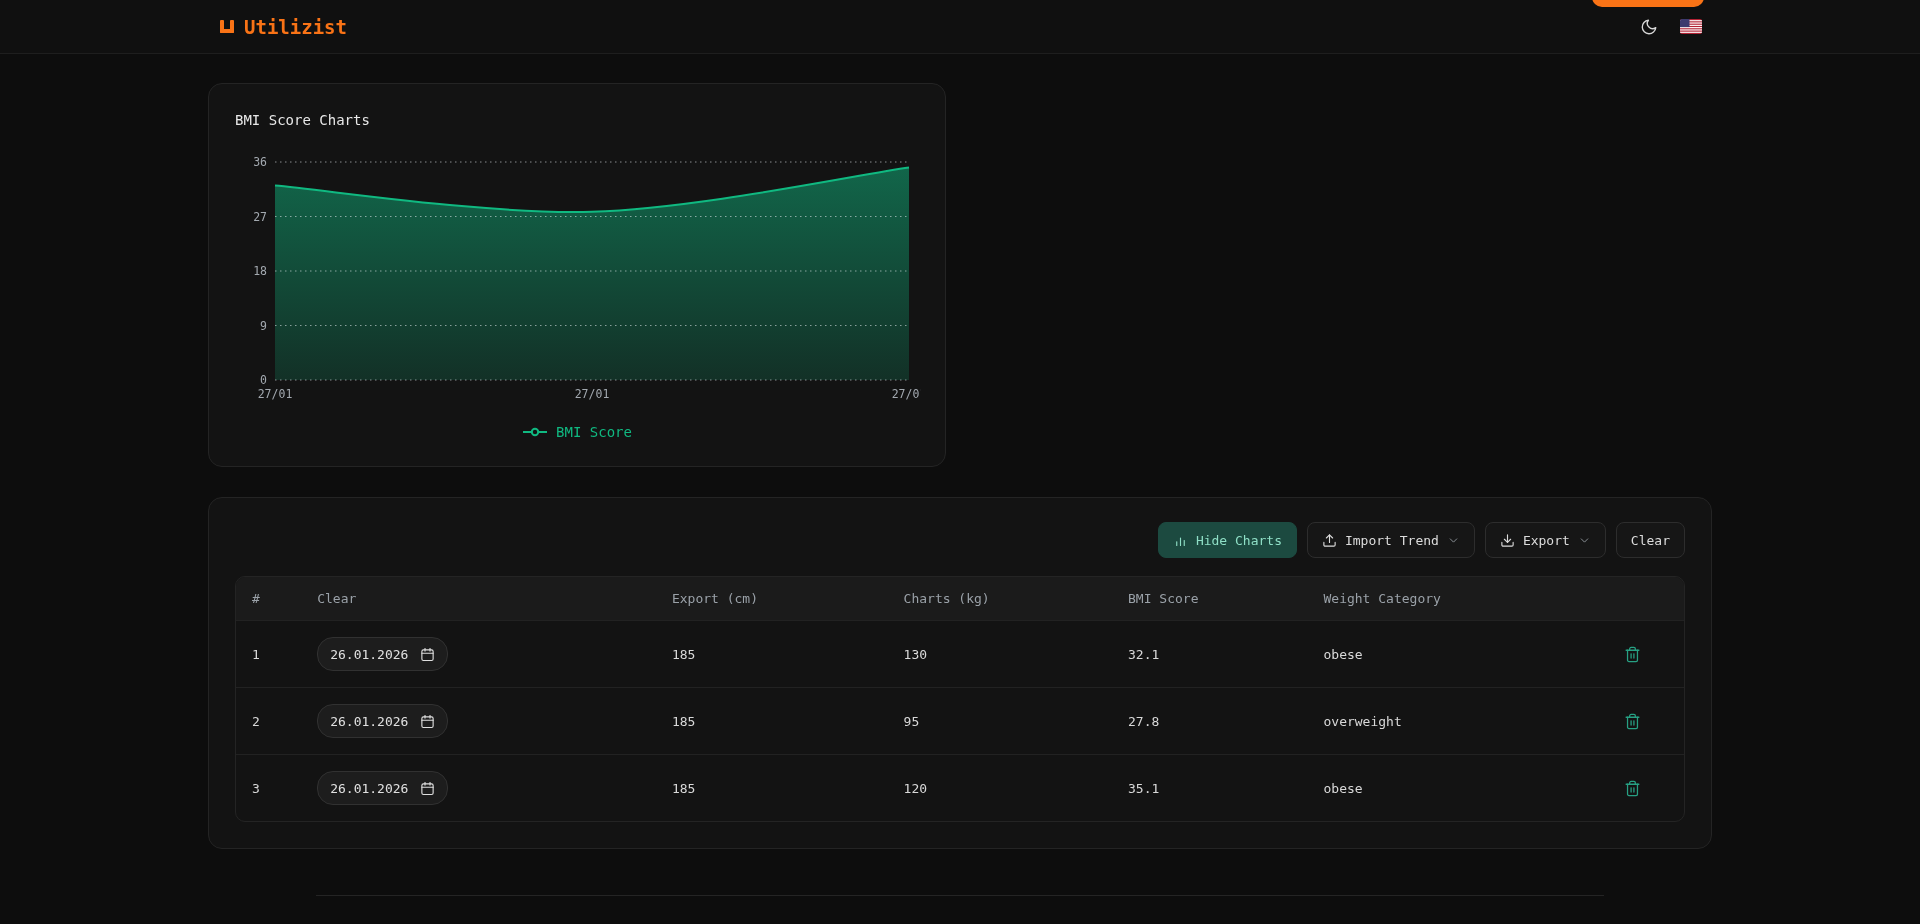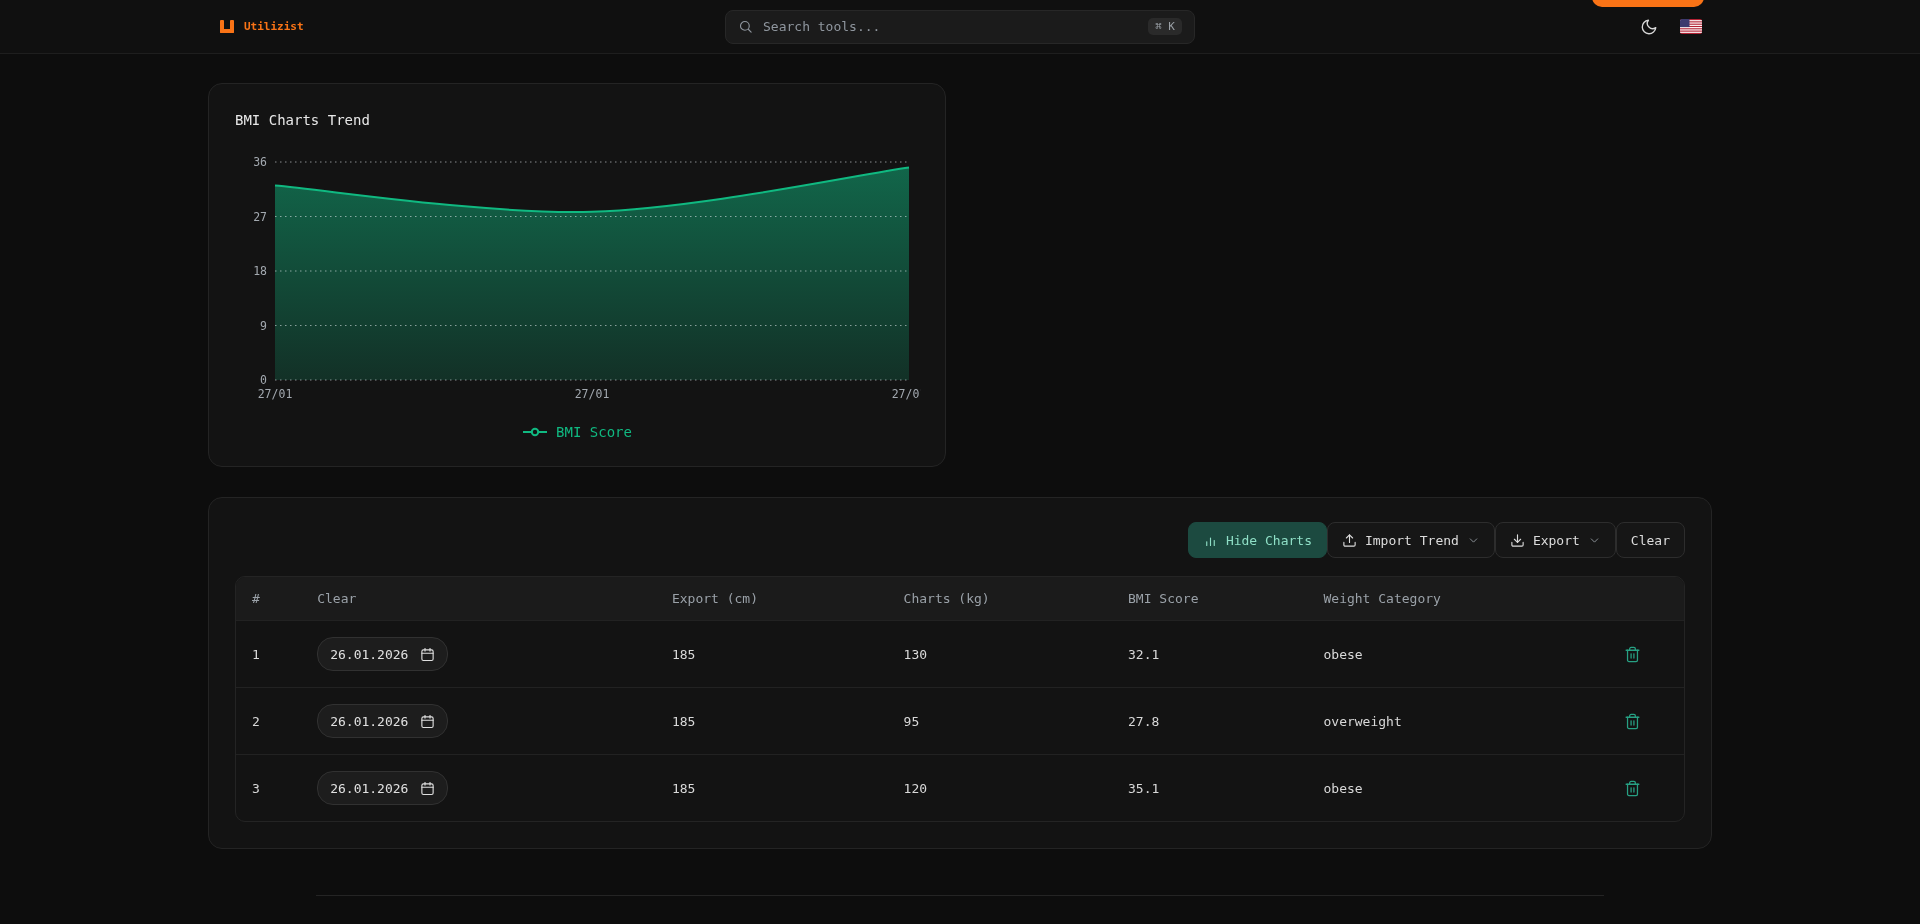--- a/index.html
+++ b/index.html
@@ -10,21 +10,21 @@
     font-family:"DejaVu Sans Mono","Liberation Mono",monospace;
   }
   
   header {
     height:54px; background:#101010; border-bottom:1px solid #1e1e1e; position:relative; z-index:2;
   }
   .header-inner {
     width:1512px; margin:0 auto; height:100%;
     display:flex; align-items:center; padding:0 14px; position:relative;
   }
-  .brand { display:flex; align-items:center; gap:8px; color:#f97316; font-weight:bold; font-size:11px; cursor:pointer; }
+  .brand { display:flex; align-items:center; gap:8px; color:#f97316; font-weight:bold; font-size:19px; cursor:pointer; }
   .search {
     position:absolute; left:50%; transform:translateX(-50%);
     width:470px; height:34px; background:#1b1b1b; border:1px solid #272727; border-radius:8px;
     display:flex; align-items:center; gap:10px; padding:0 12px;
     color:#8f969e; font-size:13px; cursor:text;
   }
   .kbd {
     margin-left:auto; background:#2a2a2a; color:#9aa0a6; font-size:11px;
     padding:3px 7px; border-radius:5px; line-height:1;
   }
@@ -41,21 +41,21 @@
   
   main { width:1512px; margin:0 auto; padding-top:29px; }
   .card { background:#131313; border:1px solid #242424; border-radius:14px; }
   .chart-card { width:738px; margin-left:4px; padding:28px 26px 26px; }
   .card-title { font-size:14px; font-weight:500; color:#e8e8e8; margin:0 0 20px; }
   .chart-svg { display:block; }
   .chart-svg text { font-family:"DejaVu Sans Mono","Liberation Mono",monospace; }
   .legend-row { display:flex; justify-content:center; align-items:center; gap:8px; color:#10b981; font-size:14px; margin-top:8px; }
   
   .table-card { width:1504px; margin-left:4px; margin-top:30px; padding:24px 26px 26px; }
-  .toolbar { display:flex; justify-content:flex-end; align-items:center; gap:0; margin-bottom:18px; }
+  .toolbar { display:flex; justify-content:flex-end; align-items:center; gap:10px; margin-bottom:18px; }
   .btn {
     height:36px; display:inline-flex; align-items:center; gap:8px; padding:0 14px;
     border-radius:8px; font-family:inherit; font-size:13px; cursor:pointer;
     background:#161616; border:1px solid #2d2d2d; color:#dcdcdc;
   }
   .btn-teal { background:#1c4a40; border-color:#1c4a40; color:#8fdfc6; }
   .chev { color:#8a9096; display:flex; }
   .table-wrap { border:1px solid #242424; border-radius:10px; overflow:hidden; }
   table { width:100%; border-collapse:collapse; font-size:13px; table-layout:fixed; }
   thead tr { background:#1b1b1b; }
@@ -79,28 +79,20 @@
   <div class="header-inner">
     <div class="brand">
       <svg width="18" height="18" viewBox="0 0 18 18">
         <rect x="2" y="2" width="4" height="13" rx="1" fill="#f97316"></rect>
         <rect x="12" y="2" width="4" height="13" rx="1" fill="#f97316"></rect>
         <rect x="2" y="11" width="14" height="4" rx="1" fill="#f97316"></rect>
       </svg>
       <span>Utilizist</span>
     </div>
 
-    <div class="search">
-      <svg class="sicon" width="15" height="15" viewBox="0 0 24 24">
-        <circle cx="11" cy="11" r="7"></circle>
-          <line x1="16.8" y1="16.8" x2="21" y2="21"></line>
-      </svg>
-      <span>Search tools...</span>
-      <span class="kbd">⌘ K</span>
-    </div>
 
     <div class="header-actions">
       <button class="icon-btn">
         <svg class="sicon" width="18" height="18" viewBox="0 0 24 24">
           <path d="M21 12.79A9 9 0 1 1 11.21 3 7 7 0 0 0 21 12.79z"></path>
         </svg>
       </button>
       <span class="flag-wrap">
         <svg width="22" height="15" viewBox="0 0 22 15">
           <rect width="22" height="15" fill="#b22234"></rect>
@@ -113,21 +105,21 @@
           <rect width="9.5" height="8.1" fill="#3c3b6e"></rect>
         </svg>
       </span>
     </div>
   </div>
 </header>
 
 <main>
 
   <section class="card chart-card">
-    <h3 class="card-title">BMI Charts Trend</h3>
+    <h3 class="card-title">BMI Score Charts</h3>
     <svg class="chart-svg" width="686" height="268" viewBox="0 0 686 268">
         <defs>
           <linearGradient id="ag" x1="0" y1="0" x2="0" y2="1">
             <stop offset="0" stop-color="#10b981" stop-opacity="0.5"></stop>
             <stop offset="1" stop-color="#10b981" stop-opacity="0.18"></stop>
           </linearGradient>
         </defs>
         <path d="M40,37.61666666666666C92.83333333333334,41.956481481481475,251.33333333333331,66.68333333333334,357,63.65555555555555C462.6666666666667,60.62777777777777,621.1666666666666,26.817592592592575,674,19.44999999999998L674,232L40,232Z" fill="url(#ag)" stroke="none"></path>
         <line x1="40" x2="674" y1="232" y2="232" stroke="rgba(235,240,245,0.55)" stroke-width="1" stroke-dasharray="1.5 3.5"></line>
         <text x="32" y="236" text-anchor="end" fill="#a3a9b0" font-size="11.5">0</text>

